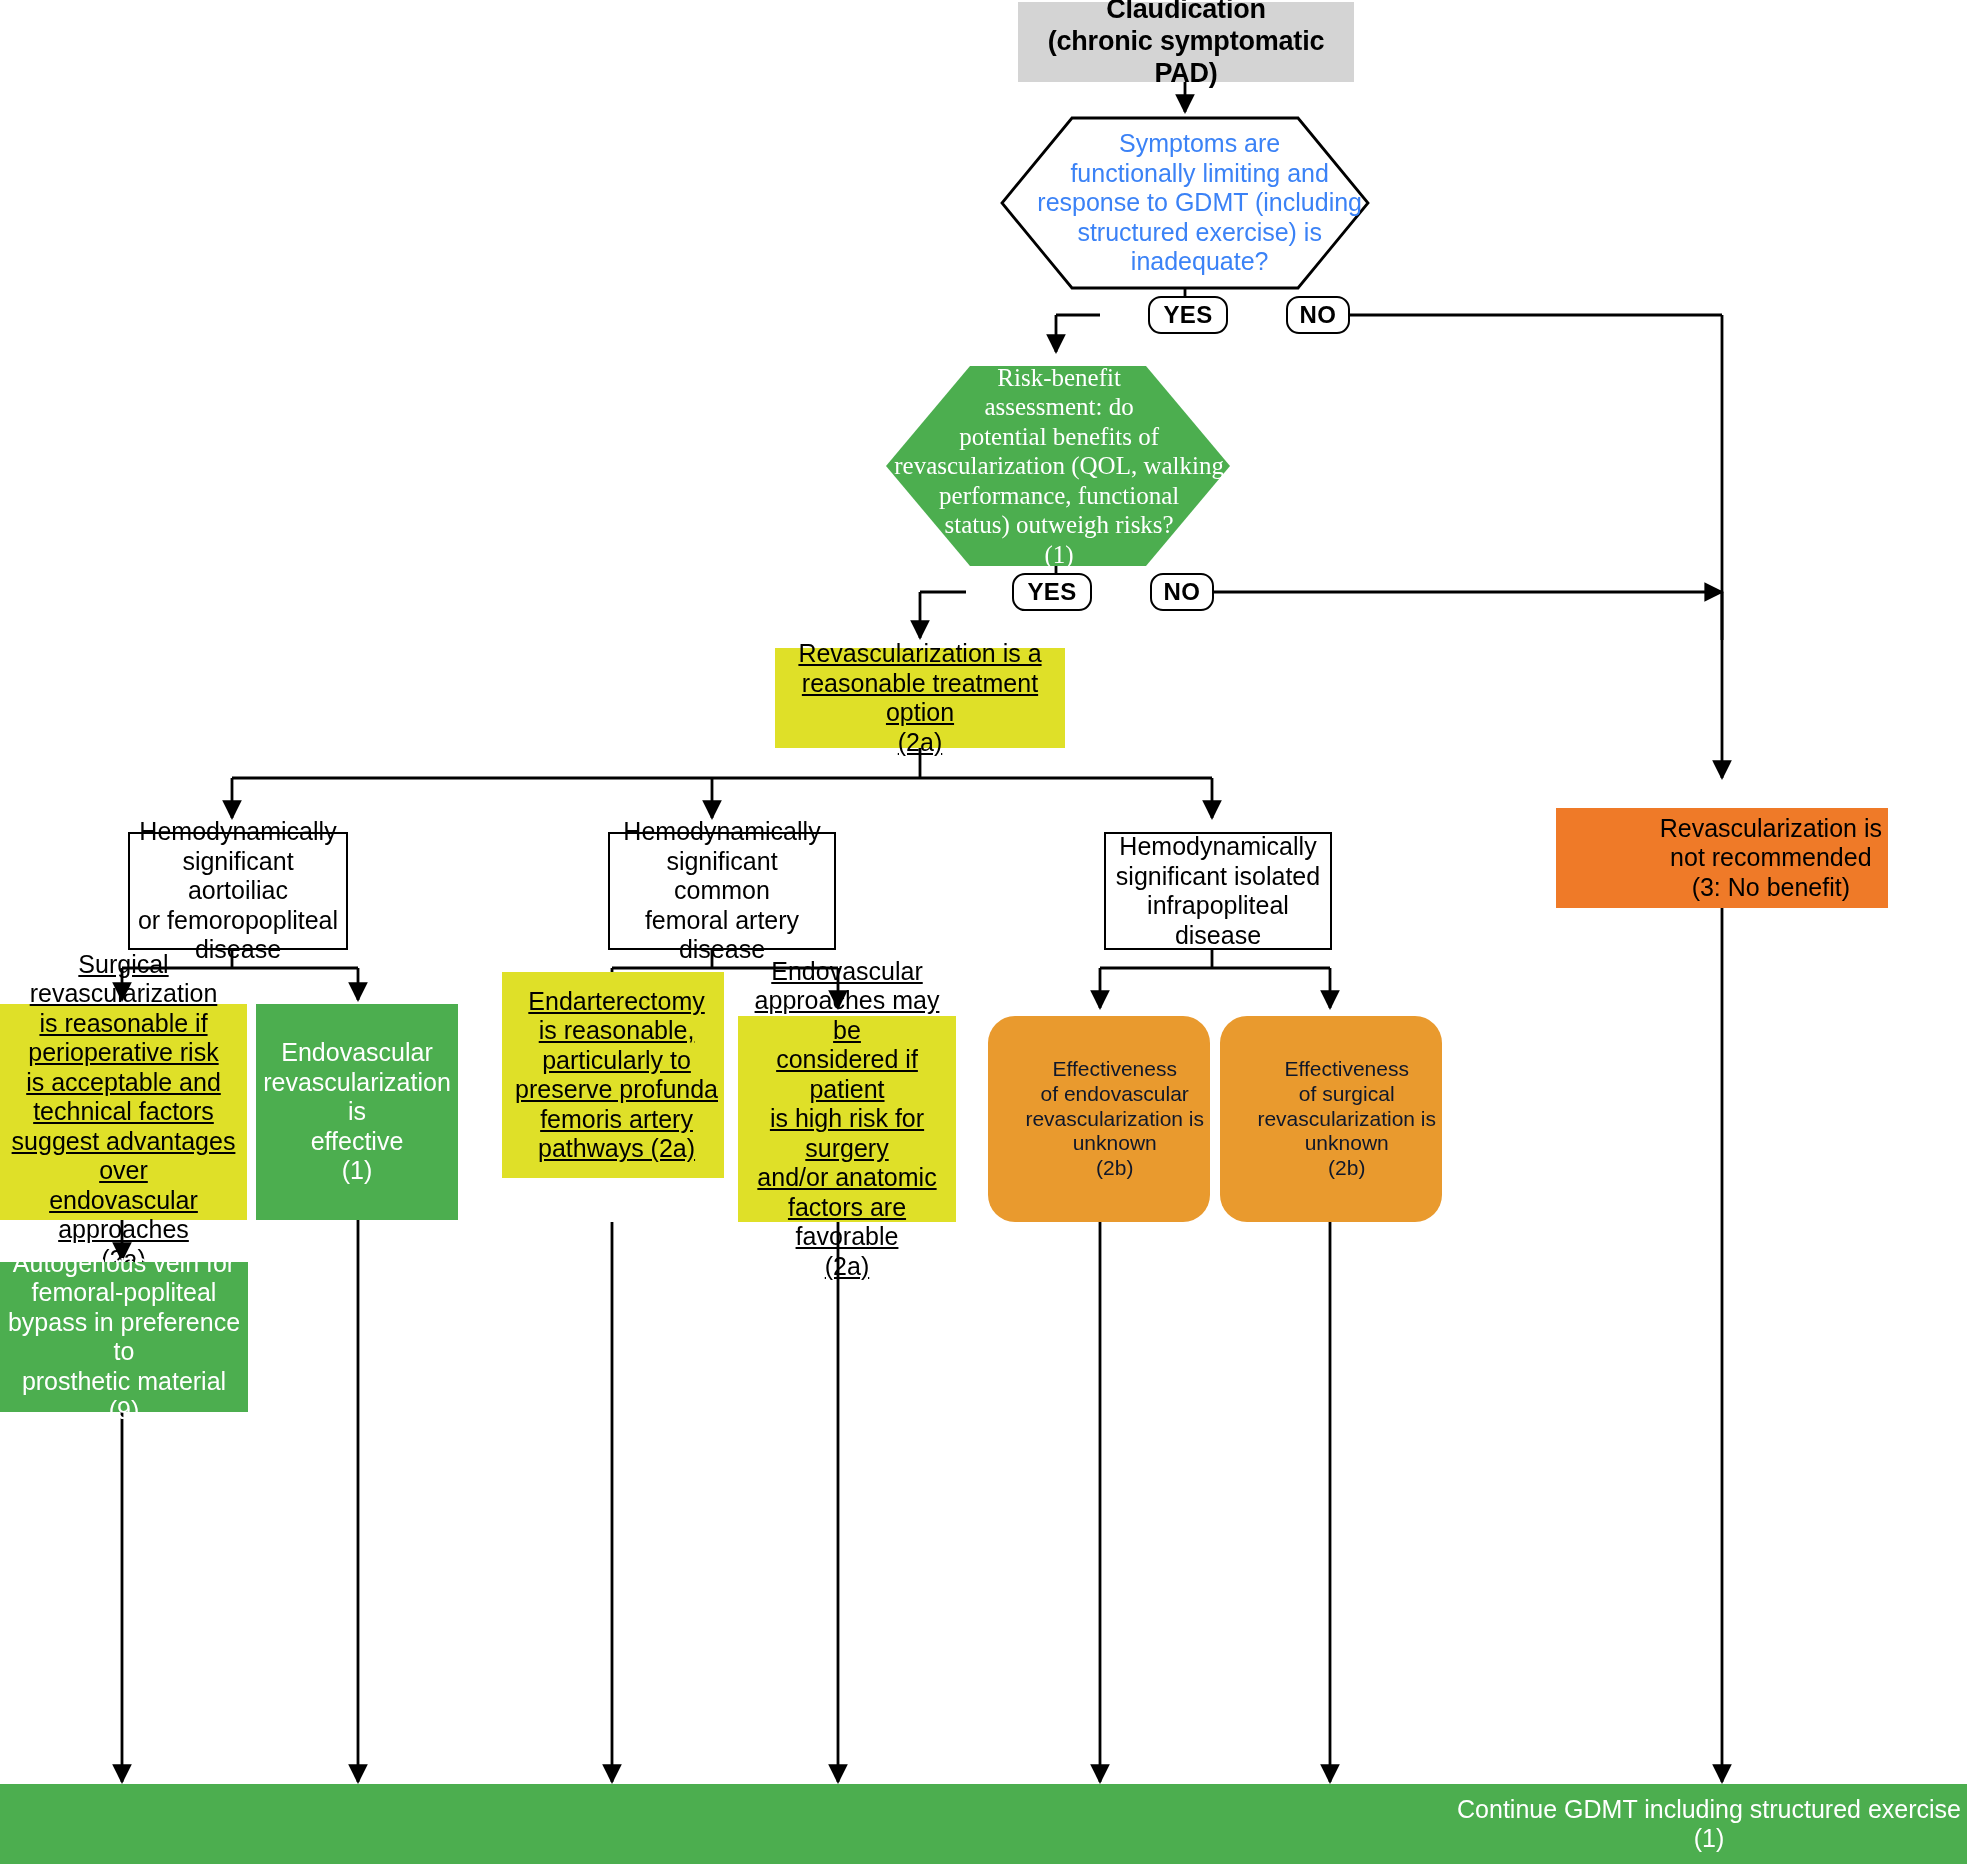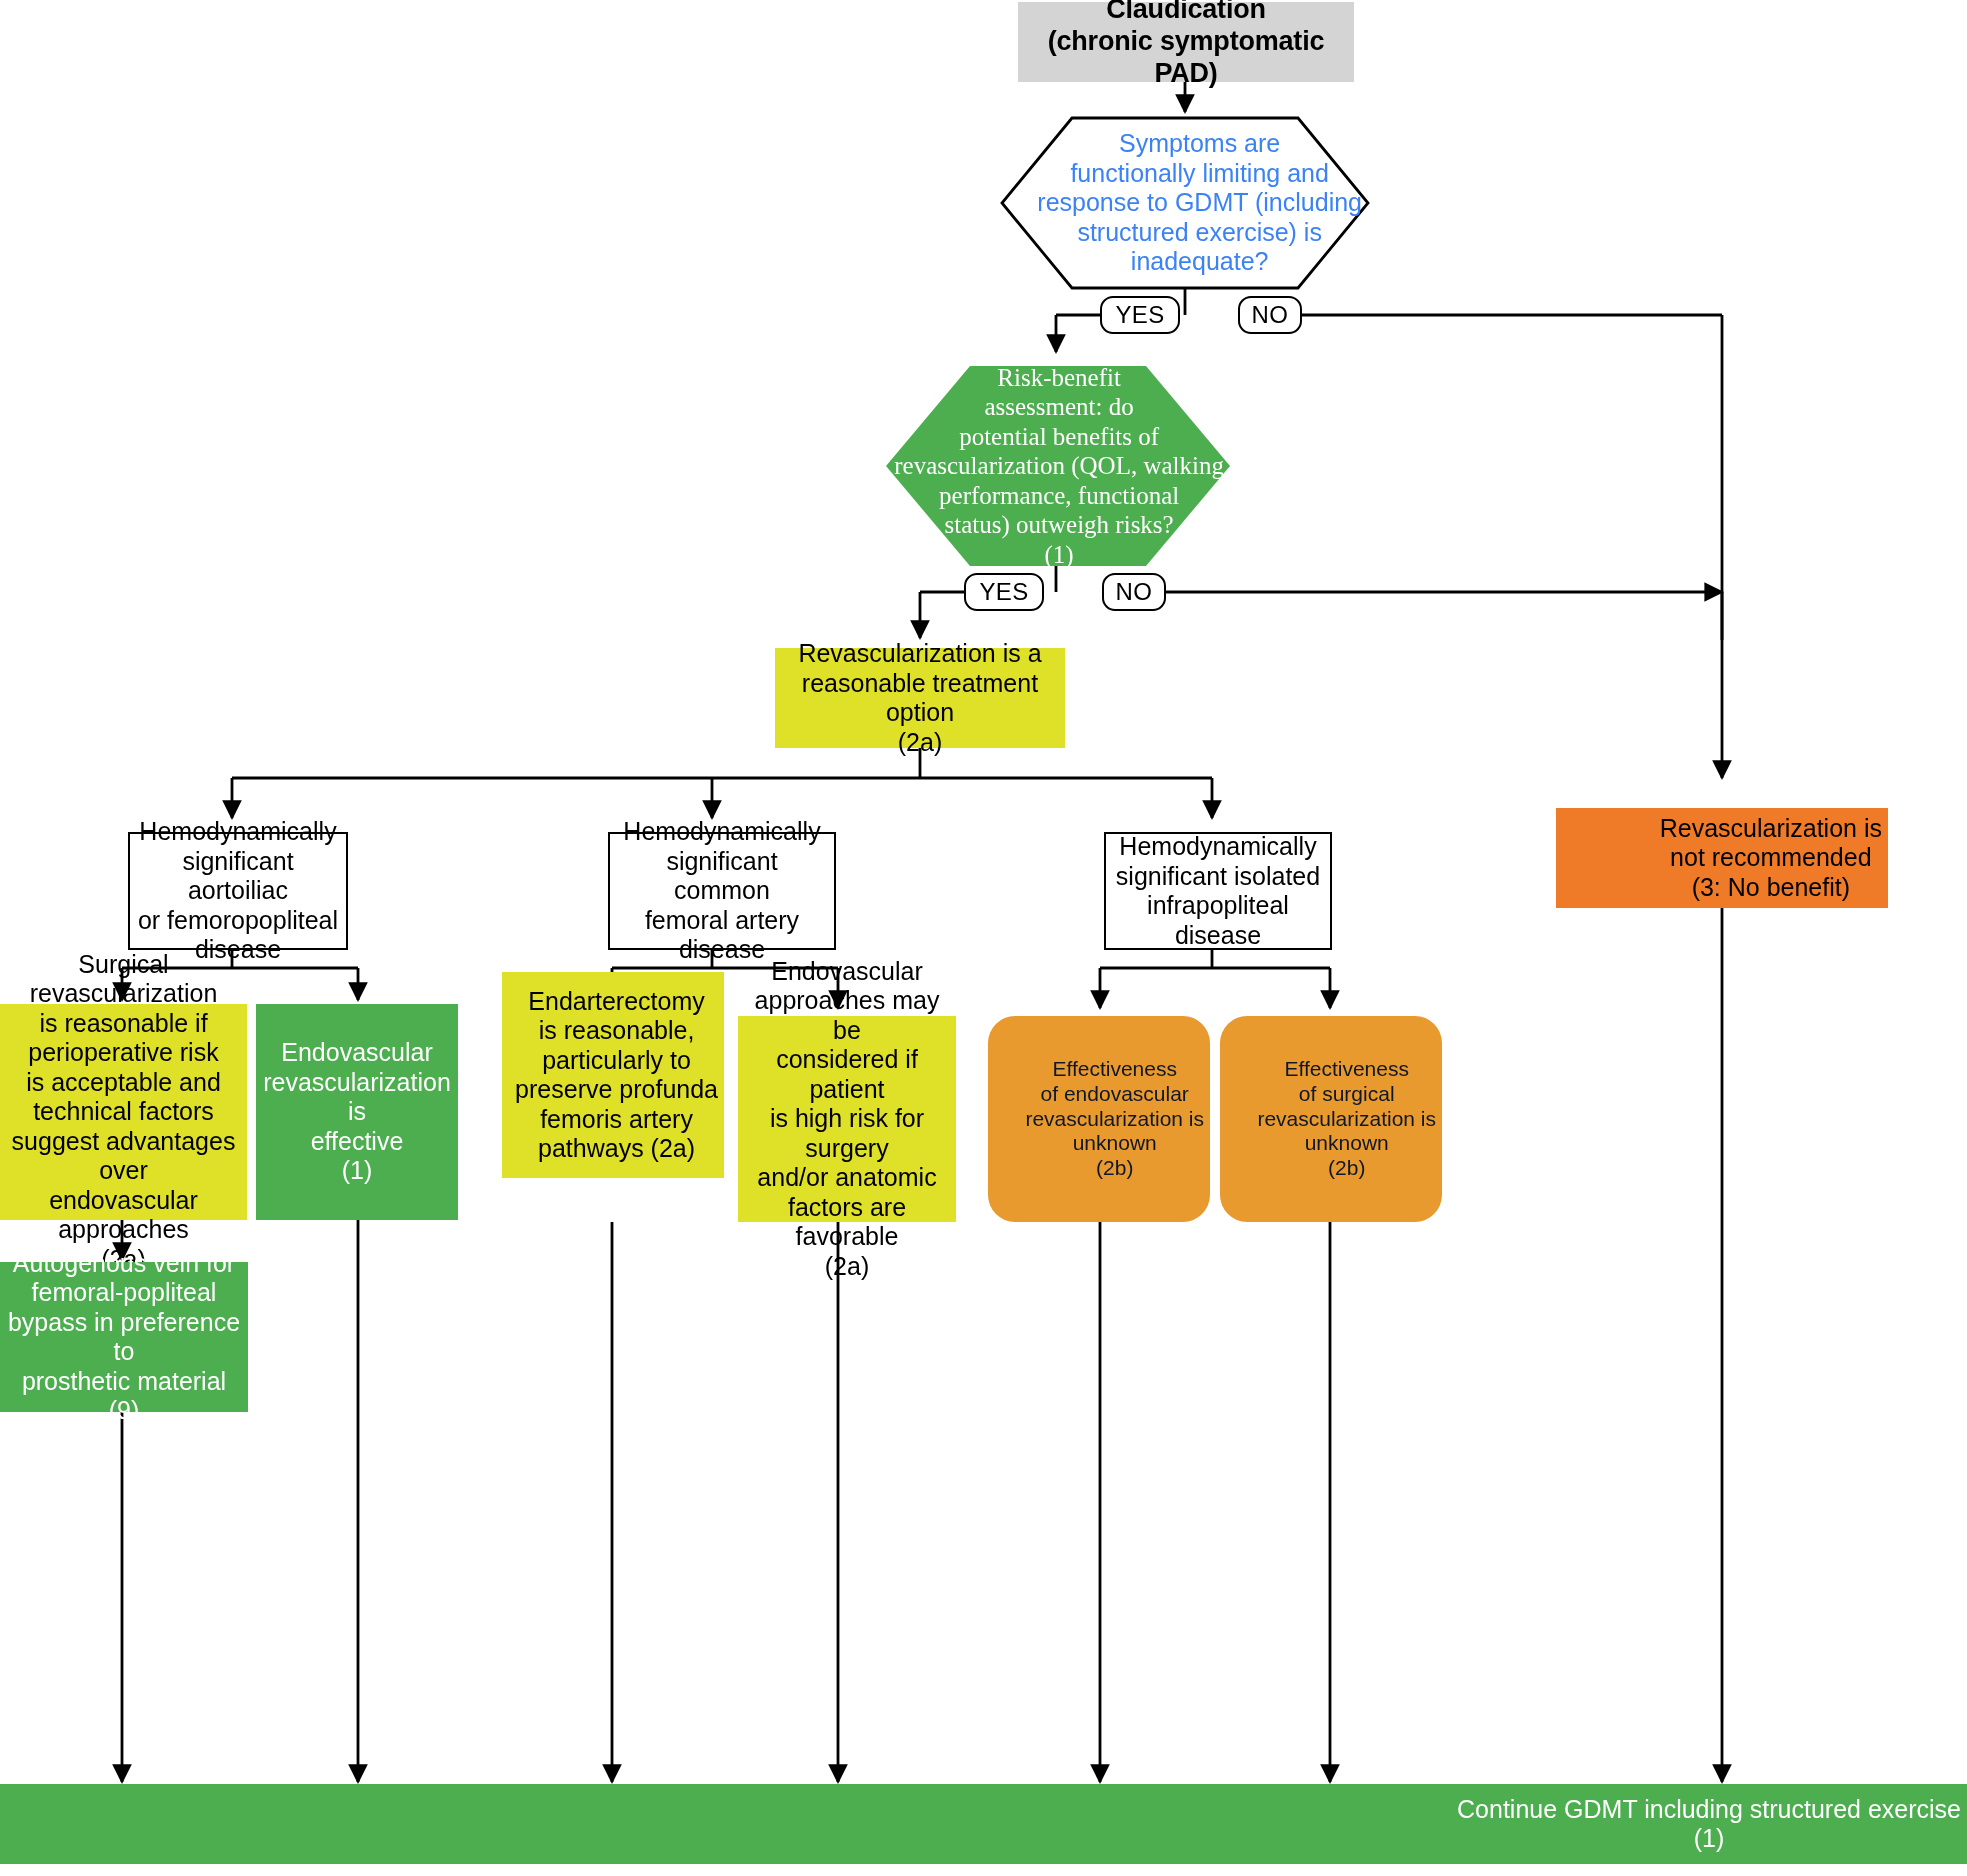--- a/index.html
+++ b/index.html
@@ -55,20 +55,21 @@
   .n-box-white {
     background: #ffffff;
     border: 2.5px solid #000000;
     color: #000;
     font-size: 25px;
   }
   .n-yellow {
     background: #dfe028;
     color: #000;
     font-size: 25px;
+    text-decoration: underline;
   }
   .n-green {
     background: #4cae4f;
     color: #ffffff;
     font-size: 25px;
   }
   .n-orange-dark {
     background: #ef7a28;
     color: #000;
     font-size: 25px;
@@ -83,27 +84,28 @@
     background: #4cae4f;
     color: #ffffff;
     font-size: 25px;
   }
   .decision-label {
     position: absolute;
     z-index: 5;
     background: #ffffff;
     border: 2.5px solid #000000;
     border-radius: 13px;
-    font-weight: normal;
+    font-weight: bold;
     font-size: 24px;
     color: #000;
     display: flex;
     align-items: center;
     justify-content: center;
     letter-spacing: 0.4px;
+    margin-left: 48px;
   }
 </style>
 </head>
 <body>
 
 <div id="canvas">
 
   <svg id="wires" viewBox="0 0 1967 1876" xmlns="http://www.w3.org/2000/svg">
     <defs>
       <marker id="arrow" viewBox="0 0 10 10" refX="9" refY="5" markerWidth="7" markerHeight="7" orient="auto-start-reverse">

